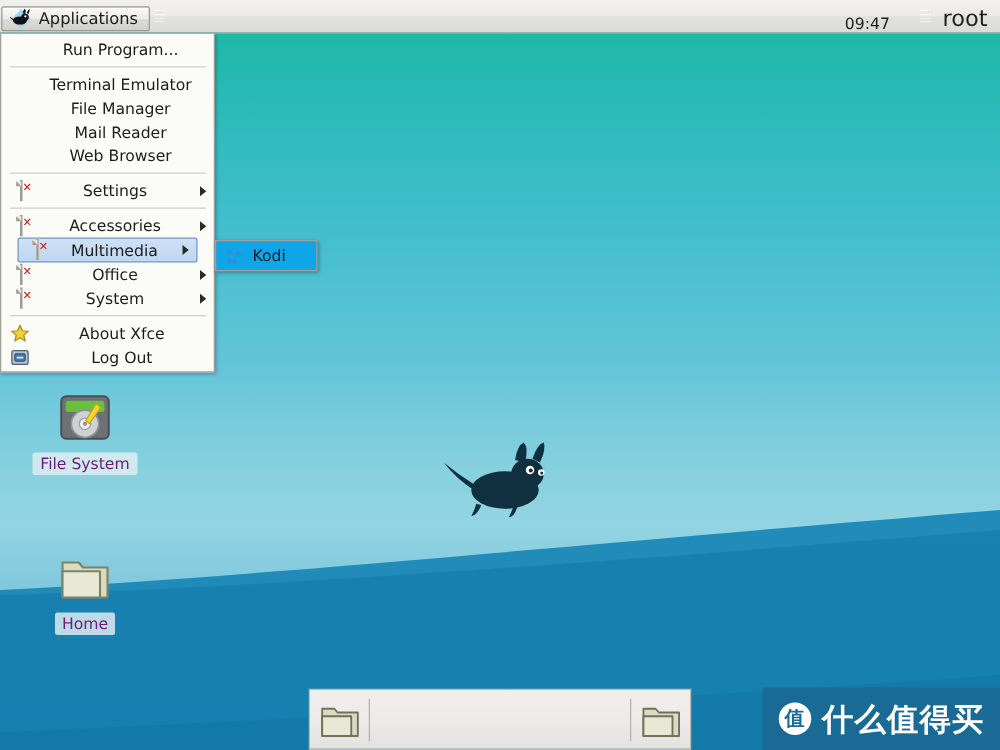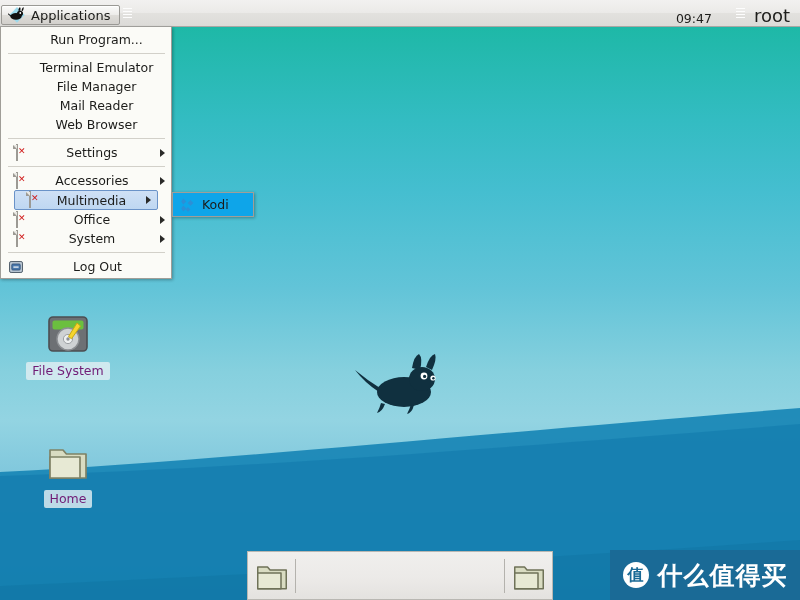--- a/index.html
+++ b/index.html
@@ -292,20 +292,28 @@
   </div>
 
   <div class="mi">
     <span class="ico"><span class="ico-broken"></span></span>
     <span class="txt">System</span>
     <span class="arrow"></span>
   </div>
 
   <div class="msep"></div>
 
+  <div class="mi">
+    <span class="ico">
+      <svg width="16" height="16" viewBox="0 0 16 16">
+        <path d="M8 1.2 L9.9 5.6 L14.6 6 L11 9.1 L12.1 13.8 L8 11.2 L3.9 13.8 L5 9.1 L1.4 6 L6.1 5.6 Z" fill="#f2d13c" stroke="#b08a14" stroke-width="1" stroke-linejoin="round"></path>
+      </svg>
+    </span>
+    <span class="txt">About Xfce</span>
+  </div>
 
   <div class="mi">
     <span class="ico">
       <svg width="16" height="16" viewBox="0 0 16 16">
         <rect x="1.5" y="2.5" width="13" height="11" rx="1.6" fill="#b6c3cf" stroke="#55626e" stroke-width="1"></rect>
         <rect x="3.8" y="5" width="8.4" height="6" rx="1" fill="#4a79ad" stroke="#2e4f76" stroke-width=".8"></rect>
         <rect x="5.4" y="7.4" width="5.2" height="1.4" fill="#dfe8f0"></rect>
       </svg>
     </span>
     <span class="txt">Log Out</span>

